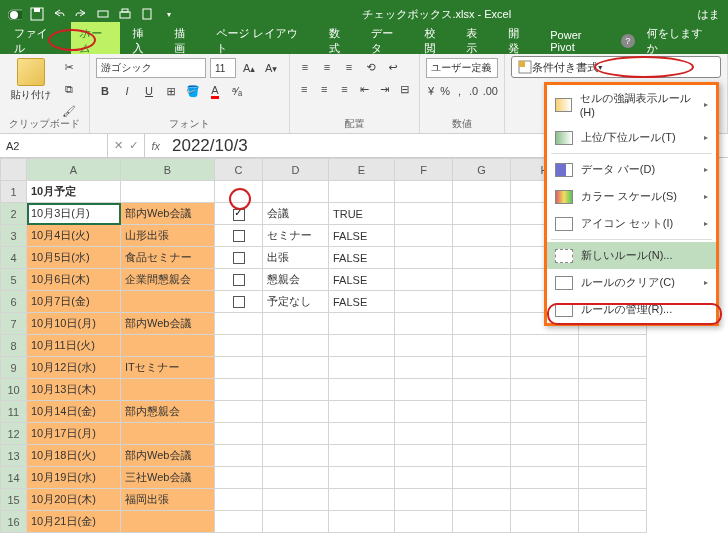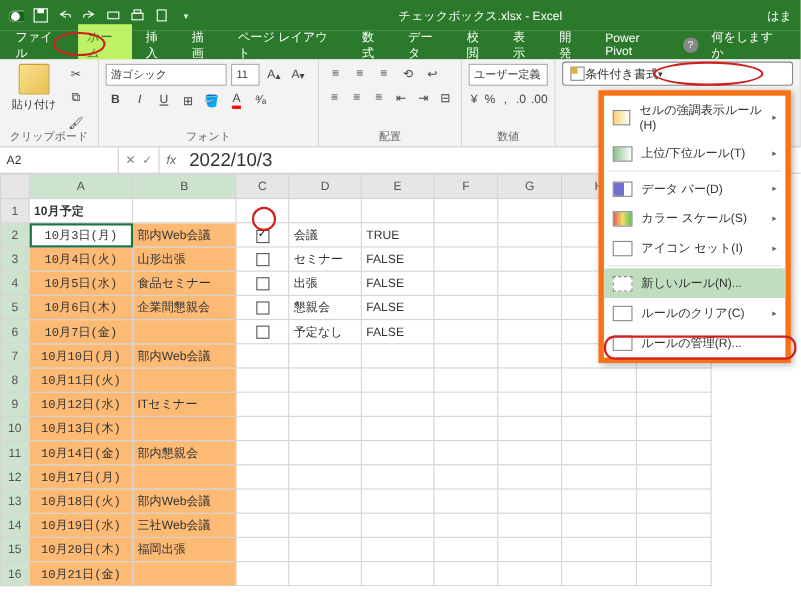--- a/index.html
+++ b/index.html
@@ -22,21 +22,21 @@
   .styles-group { flex: 1; }
   .paste-btn { display: flex; flex-direction: column; align-items: center; gap: 2px; width: 50px; }
   .paste-icon { width: 28px; height: 28px; background: linear-gradient(135deg,#f9e08e,#e8c050); border: 1px solid #c8a030; border-radius: 2px; }
   .clip-side { display: flex; flex-direction: column; gap: 4px; }
   .font-row { display: flex; gap: 4px; align-items: center; margin-bottom: 4px; }
   .font-dd { background: #fff; border: 1px solid #aaa; height: 20px; font-size: 10px; padding: 0 4px; display: flex; align-items: center; }
   .align-row { display: flex; gap: 4px; margin-bottom: 4px; }
   .ribbon-btn { width: 18px; height: 18px; display: flex; align-items: center; justify-content: center; font-size: 11px; color: #444; }
   .user-defined { background: #fff; border: 1px solid #aaa; height: 20px; font-size: 10px; padding: 0 4px; display: flex; align-items: center; width: 72px; }
   .cond-format-btn { background: #fff; border: 1px solid #888; border-radius: 3px; padding: 2px 6px; display: flex; align-items: center; gap: 0; font-size: 11px; height: 22px; }
-  .dropdown-menu { position: absolute; top: 28px; right: 8px; background: #fff; border: 5px solid #f97316; box-shadow: 2px 2px 6px rgba(0,0,0,0.3); width: 175px; z-index: 100; }
+  .dropdown-menu { position: absolute; top: 28px; right: 8px; background: #fff; border: 3px solid #f97316; box-shadow: 2px 2px 6px rgba(0,0,0,0.3); width: 175px; z-index: 100; }
   .dropdown-item { display: flex; align-items: center; padding: 6px 8px; gap: 8px; font-size: 11px; cursor: pointer; }
   .dropdown-item.highlighted { background: #c0ddc0; }
   .dropdown-sep { height: 1px; background: #ddd; margin: 2px 4px; }
   .dd-icon { width: 18px; height: 14px; border: 1px solid #888; }
   .dd-arrow { margin-left: auto; font-size: 8px; color: #666; }
   .formula-bar { height: 24px; border-bottom: 1px solid #ccc; display: flex; align-items: center; background: #fff; }
   .name-box { width: 108px; border-right: 1px solid #ccc; padding: 0 6px; font-size: 11px; height: 100%; display: flex; align-items: center; }
   .fx-btns { display: flex; gap: 6px; padding: 0 6px; border-right: 1px solid #ccc; height: 100%; align-items: center; color: #888; }
   .fx-label { padding: 0 6px; font-style: italic; color: #666; }
   .formula-input { flex: 1; padding: 0 6px; font-size: 17px; }
@@ -49,21 +49,21 @@
   .grid .col-B { width: 94px; }
   .grid .col-C { width: 48px; }
   .grid .col-D { width: 66px; }
   .grid .col-E { width: 66px; }
   .grid .col-F { width: 58px; }
   .grid .col-G { width: 58px; }
   .grid .col-H { width: 68px; }
   .grid .col-I { width: 68px; }
   .grid td.selected-range { background: #fdba74; }
   .grid th.row-hdr.sel, .grid th.col-hdr.sel { background: #cde3cd; }
-  .grid td.date-cell { text-align: center; font-family: Liberation Mono, monospace; }
+  .grid td.date-cell { text-align: left; }
   .grid td.center { text-align: center; }
   .grid td.active { outline: 2px solid #217346; outline-offset: -2px; background: #fff; }
   .chk { width: 12px; height: 12px; border: 1px solid #555; display: inline-block; margin-top: 3px; }
   .chk.checked::after { content: "✓"; font-size: 10px; position: relative; top: -4px; left: 0px; color: #000; }
   .annot { position: absolute; border: 2px solid #d02020; border-radius: 50%; pointer-events: none; }
   .annot.home { top: 29px; left: 48px; width: 48px; height: 22px; }
   .annot.cond { top: 56px; right: 34px; width: 100px; height: 22px; }
   .annot.chk-cell { top: 30px; left: 229px; width: 22px; height: 22px; }
   .annot.newrule { top: 218px; left: 0px; width: 175px; height: 22px; border-radius: 10px; }
   svg { display: block; }

